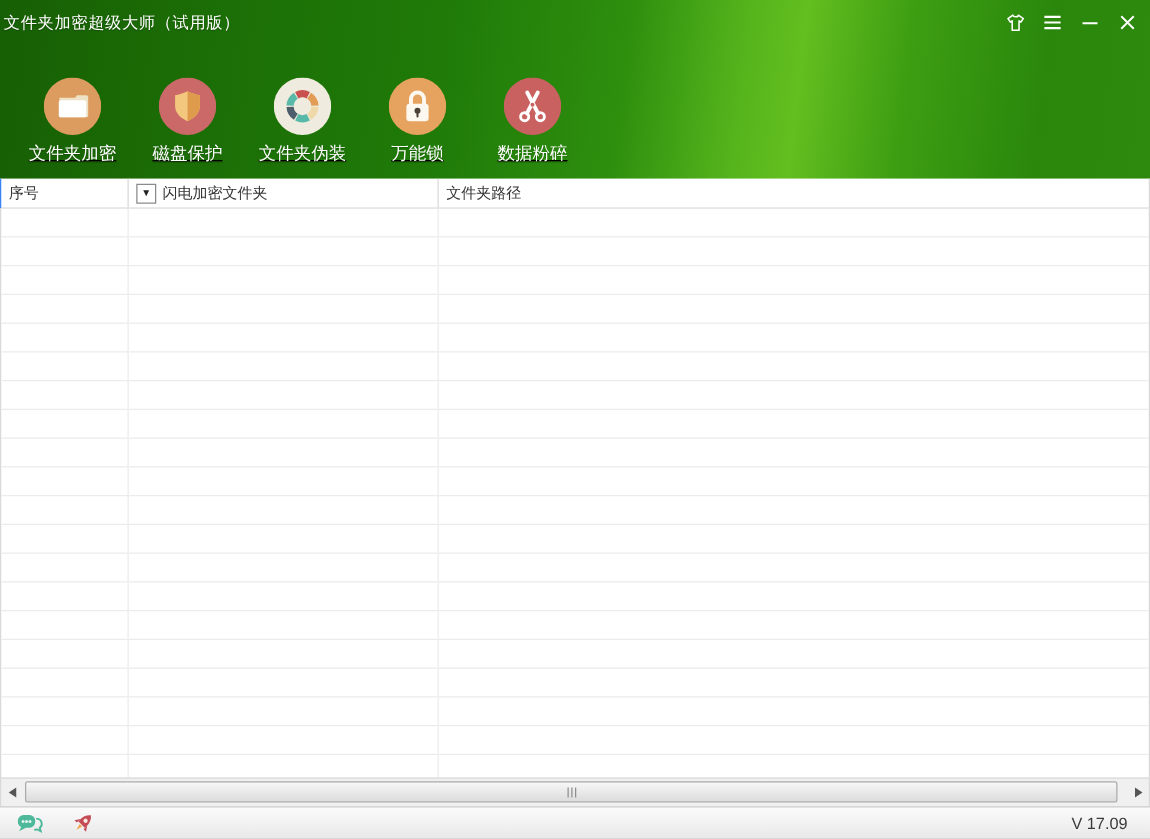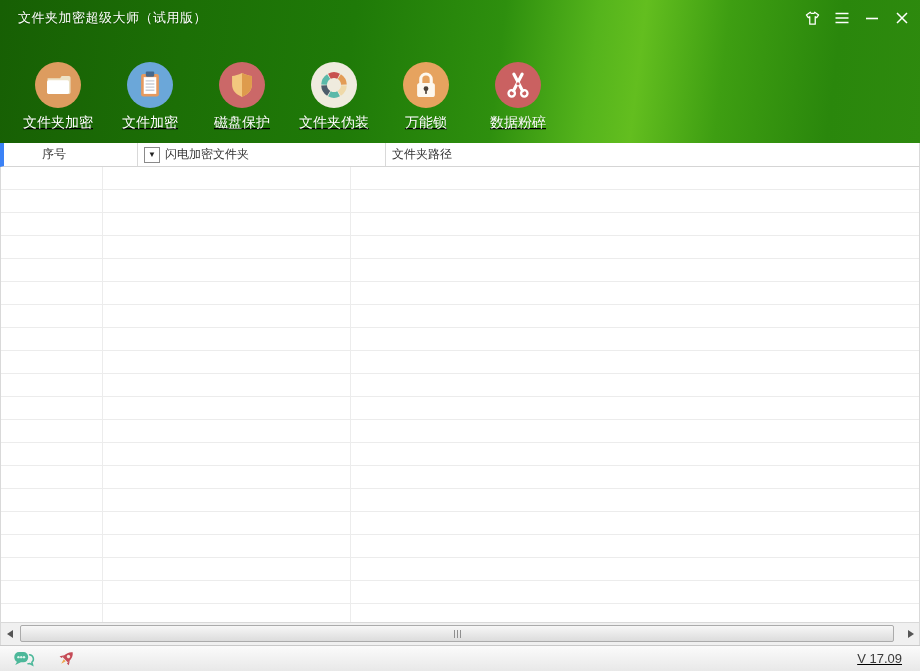--- a/index.html
+++ b/index.html
@@ -14,21 +14,21 @@
     position:absolute;left:0;top:0;width:920px;height:143px;
     background:linear-gradient(97deg,
       #175f04 0%, #1c6f06 20%, #1f7a08 38%, #2e8f0e 54%,
       #55b41c 64%, #63be1f 69%, #3e9e12 78%, #2a870c 90%, #2e8a0e 100%);
   }
   .titlebar{
     position:absolute;left:0;top:0;width:100%;height:36px;
     display:flex;align-items:center;
   }
   .titlebar-title{
-    color:#ffffff;font-size:13px;padding-left:18px;letter-spacing:.5px;
+    color:#ffffff;font-size:13px;padding-left:3px;letter-spacing:.5px;
     text-shadow:0 1px 1px rgba(0,0,0,.25);
   }
   .titlebar-controls{
     position:absolute;right:6px;top:0;height:36px;
     display:flex;align-items:center;gap:6px;
   }
   .tb-ctrl{
     width:24px;height:24px;display:flex;align-items:center;justify-content:center;
     cursor:default;
   }
@@ -44,22 +44,22 @@
   .tool-btn .circ{width:46px;height:46px;}
   .tool-btn .lbl{
     margin-top:6px;color:#ffffff;font-size:14px;white-space:nowrap;
     text-shadow:0 1px 1px rgba(0,0,0,.25);
   }
   .toolbar-spacer{flex:1;}
   .tool-btn.help{width:84px;margin-right:8px;}
   
   .table-header{
     position:absolute;left:0;top:143px;width:920px;height:24px;
-    background:#ffffff;border-bottom:1px solid #d5d5d5;border-left:4px solid #3b82f6;border-right:1px solid #d9d9d9;
-    display:flex;font-size:12px;color:#333;padding-left:32px;
+    background:#ffffff;border-bottom:1px solid #d5d5d5;border-left:1px solid #3b82f6;border-right:1px solid #d9d9d9;
+    display:flex;font-size:12px;color:#333;
   }
   .th{display:flex;align-items:center;padding-left:6px;border-right:1px solid #d9d9d9;}
   .th.c1{width:102px;}
   .th.c2{width:248px;}
   .th.c3{flex:1;border-right:none;align-items:center;}
   .filter-btn{
     width:16px;height:16px;border:1px solid #8a8a8a;background:#fff;
     display:flex;align-items:center;justify-content:center;
     font-size:8px;color:#222;margin-right:5px;line-height:1;cursor:default;
   }
@@ -90,21 +90,21 @@
     background:linear-gradient(#f7f7f7,#dcdcdc);
     border:1px solid #ababab;border-radius:2px;
     display:flex;align-items:center;justify-content:center;gap:2px;
   }
   .grip{width:1px;height:8px;background:#8f8f8f;}
   
   .statusbar{
     position:absolute;left:0;top:645px;width:920px;height:26px;
     background:linear-gradient(#fbfbfb,#e8e8e8);
     border-top:1px solid #c9c9c9;
-    display:flex;align-items:center;text-decoration:underline;
+    display:flex;align-items:center;
   }
   .sb-icon{margin-left:12px;width:24px;height:22px;display:flex;align-items:center;justify-content:center;cursor:default;}
   .sb-icon+.sb-icon{margin-left:18px;}
   .sb-spacer{flex:1;}
   .sb-version{font-size:13px;color:#3a3a3a;margin-right:18px;}
 </style>
 </head>
 <body>
 
 <div class="window">
@@ -141,30 +141,20 @@
 
       <div class="tool-btn">
         <svg class="circ" viewBox="0 0 44 44">
           <circle cx="22" cy="22" r="22" fill="#DD9C5F"></circle>
           <path d="M12,15.5 h12 l1.5,-2 h7 a1.5,1.5 0 0 1 1.5,1.5 V29 a1.5,1.5 0 0 1 -1.5,1.5 h-19 A1.5,1.5 0 0 1 12,29 Z" fill="#EDE2C6"></path>
           <rect x="11.5" y="17.5" width="21" height="13" rx="1.5" fill="#FFFFFF"></rect>
         </svg>
         <span class="lbl">文件夹加密</span>
       </div>
 
-      <div class="tool-btn">
-        <svg class="circ" viewBox="0 0 44 44">
-          <circle cx="22" cy="22" r="22" fill="#6BA7D9"></circle>
-          <rect x="13.5" y="11.5" width="17" height="21.5" rx="2" fill="#E59A5F"></rect>
-          <rect x="16" y="14.5" width="12" height="16" fill="#FFFFFF"></rect>
-          <path d="M17.8,18 h8.4 M17.8,21 h8.4 M17.8,24 h8.4 M17.8,27 h8.4" stroke="#C9CED6" stroke-width="1.3"></path>
-          <rect x="18" y="9" width="8" height="5" rx="1" fill="#46688C"></rect>
-        </svg>
-        <span class="lbl">文件加密</span>
-      </div>
 
       <div class="tool-btn">
         <svg class="circ" viewBox="0 0 44 44">
           <circle cx="22" cy="22" r="22" fill="#CB6868"></circle>
           <path d="M22,10.5 c-3.5,1.6 -6.6,2.6 -9.5,3 V21.5 c0,5.8 3.7,9.3 9.5,11.9 c5.8,-2.6 9.5,-6.1 9.5,-11.9 V13.5 c-2.9,-0.4 -6,-1.4 -9.5,-3 Z" fill="#F3C77E"></path>
           <path d="M22,10.5 c3.5,1.6 6.6,2.6 9.5,3 V21.5 c0,5.8 -3.7,9.3 -9.5,11.9 Z" fill="#DE9B4C"></path>
         </svg>
         <span class="lbl">磁盘保护</span>
       </div>
 

